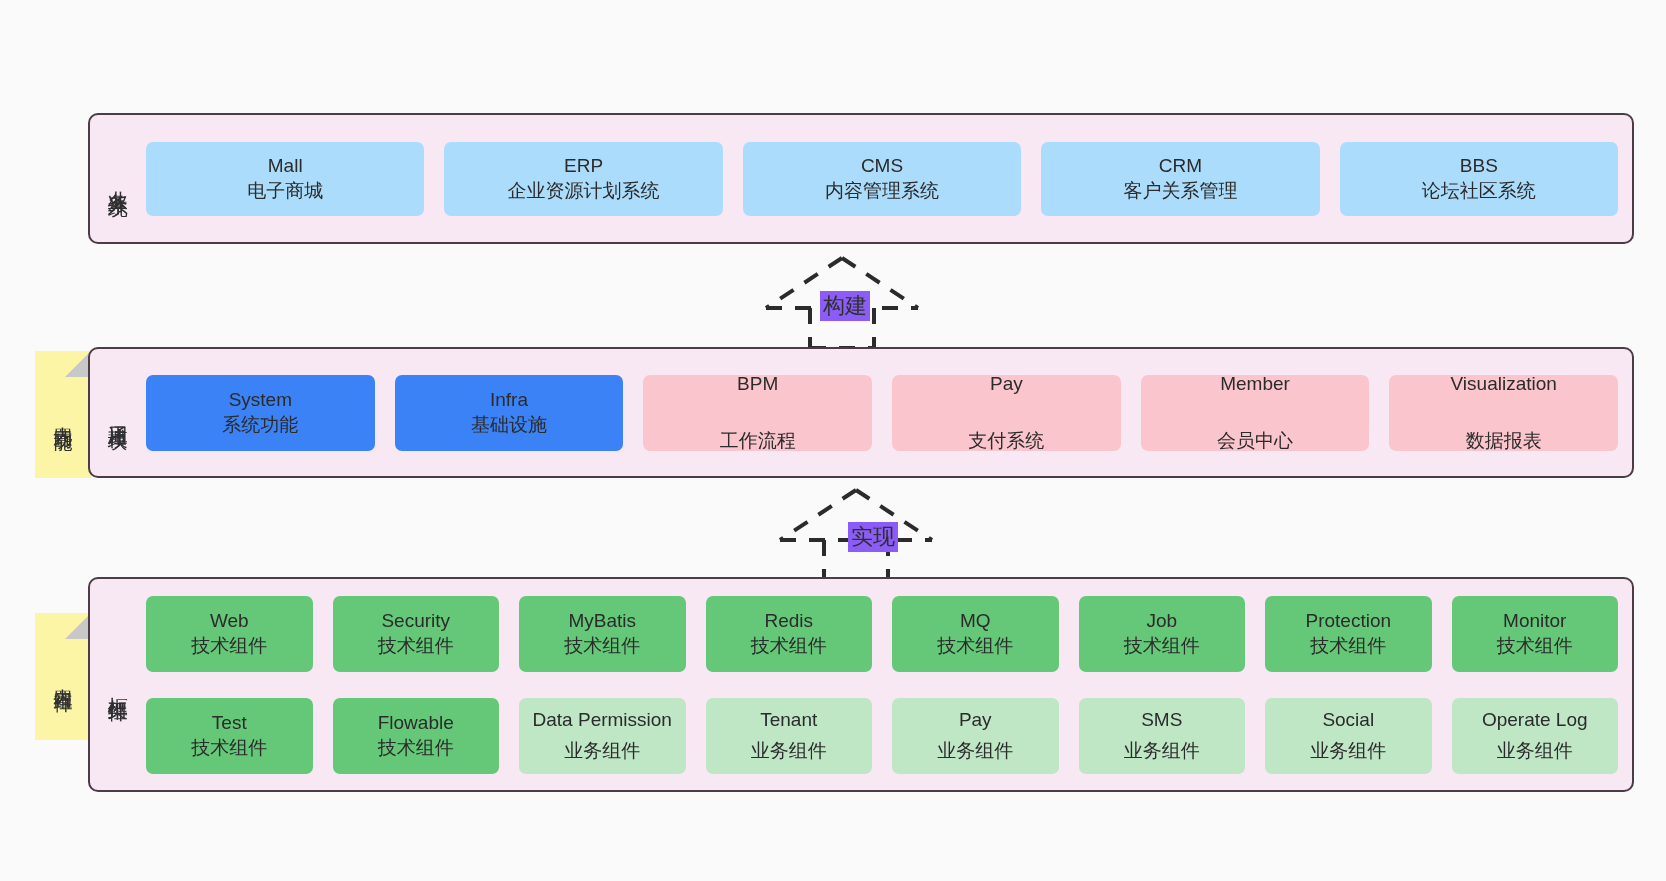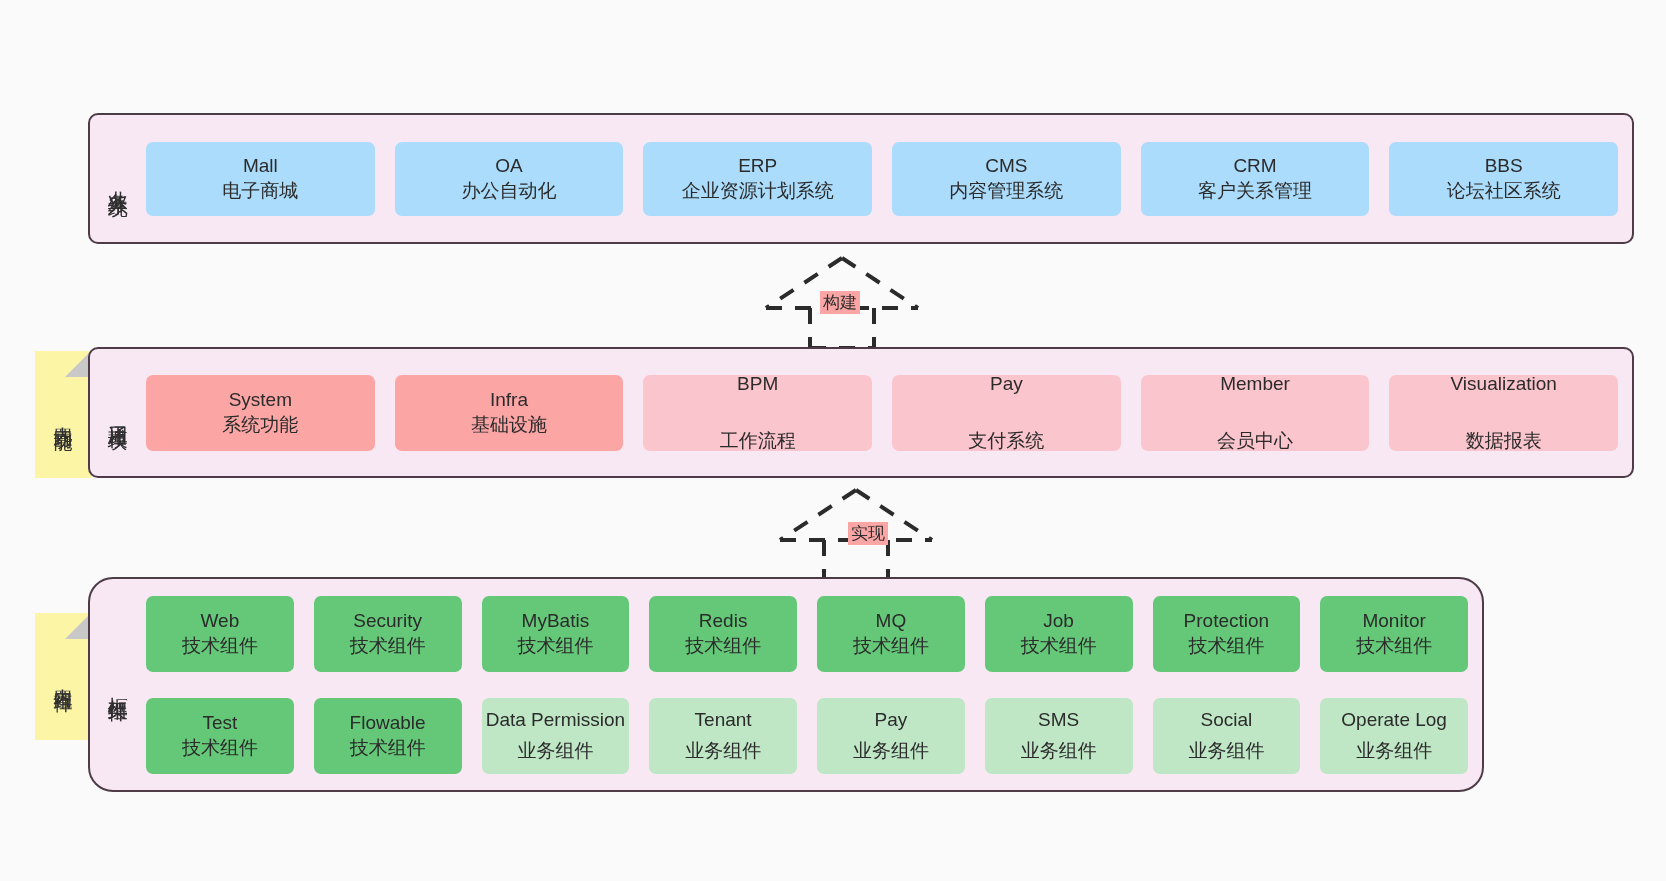--- a/index.html
+++ b/index.html
@@ -71,29 +71,29 @@
     justify-content: center;
     text-align: center;
     box-sizing: border-box;
     padding: 16px 4px;
     line-height: 1.28;
   }
   .node .t1 { font-size: 19px; color: #2b2b2b; }
   .node .t2 { font-size: 19px; color: #2b2b2b; }
 
   .n-blue       { background: #abdcfb; }
-  .n-red        { background: #fca5a5; }
+  .n-red        { background: #3b82f6; }
   .n-pink       { background: #fbc5cd; gap: 32px; }
   .n-green      { background: #64c878; }
   .n-lightgreen { background: #bfe6c5; gap: 6px; }
 
   
   #layer-business { left: 88px;  top: 113px; width: 1546px; height: 131px; }
   #layer-common   { left: 88px;  top: 347px; width: 1546px; height: 131px; }
-  #layer-frame    { left: 88px;  top: 577px; width: 1396px; height: 215px; border-radius: 25px; }
+  #layer-frame    { left: 88px;  top: 577px; width: 1546px; height: 215px; }
 
   #layer-business .row { height: 74px; }
   #layer-common   .row { height: 76px; }
   #layer-frame    .row { height: 76px; }
 
   
   .note {
     position: absolute;
     background: #fbf5a5;
     box-sizing: border-box;
@@ -124,23 +124,23 @@
   #note-builtin-comp { left: 35px; top: 613px; width: 56px; height: 127px; }
 
   
   .uml-arrow {
     position: absolute;
     pointer-events: none;
   }
   .uml-arrow svg { display: block; }
   .uml-label {
     position: absolute;
-    font-size: 17px;
+    font-size: 22px;
     color: #2f2f2f;
-    background: #fca5a5;
+    background: #8b5cf6;
     padding: 0 3px;
     white-space: nowrap;
     user-select: none;
   }
   #arrow-build  { left: 752px; top: 254px;  width: 180px; height: 96px; }
   #arrow-impl   { left: 766px; top: 486px;  width: 180px; height: 96px; }
   #label-build  { left: 820px; top: 291px; }
   #label-impl   { left: 823px; top: 522px; margin-left: 25px; }
 </style>
 </head>
@@ -148,24 +148,20 @@
 
 <div id="canvas">
 
   <div class="layer" id="layer-business">
     <div class="layer-title">业务系统</div>
     <div class="layer-body">
       <div class="row">
         <div class="node n-blue">
           <span class="t1">Mall</span>
           <span class="t2">电子商城</span>
-        </div>
-        <div class="node n-blue">
-          <span class="t1">OA</span>
-          <span class="t2">办公自动化</span>
         </div>
         <div class="node n-blue">
           <span class="t1">ERP</span>
           <span class="t2">企业资源计划系统</span>
         </div>
         <div class="node n-blue">
           <span class="t1">CMS</span>
           <span class="t2">内容管理系统</span>
         </div>
         <div class="node n-blue">

